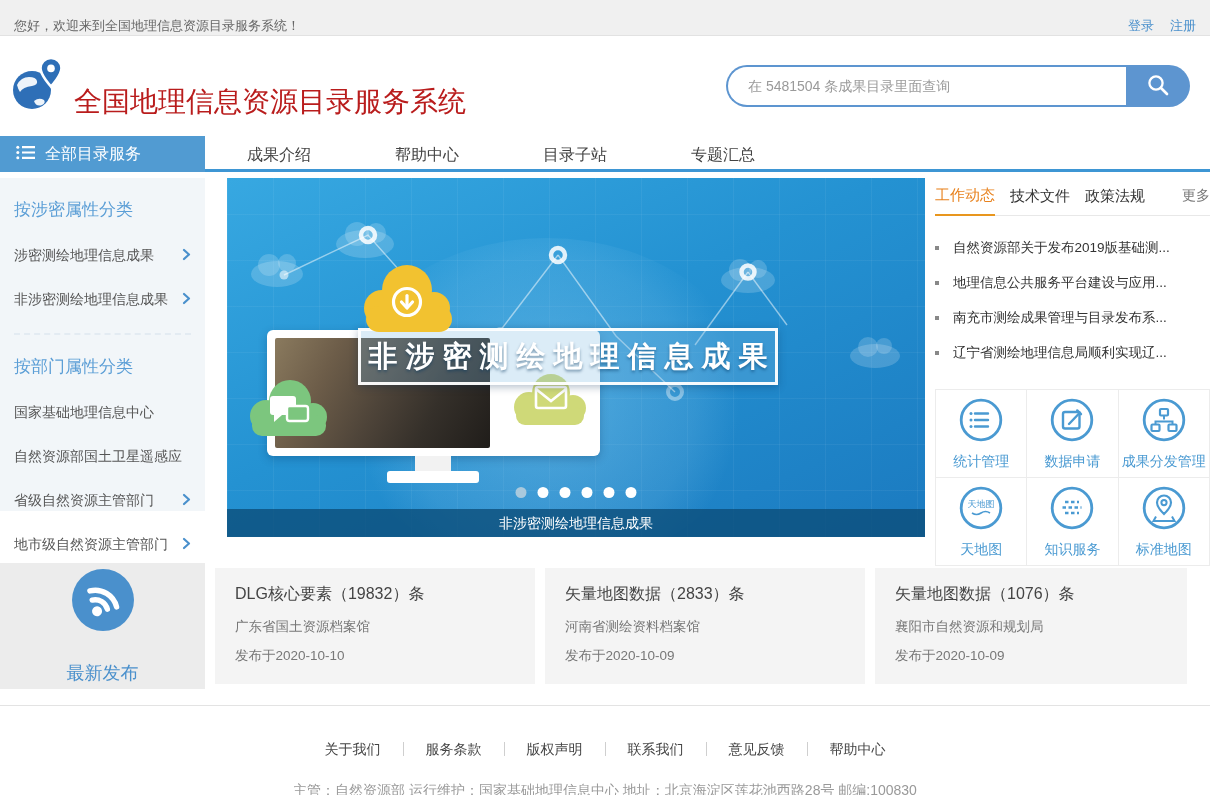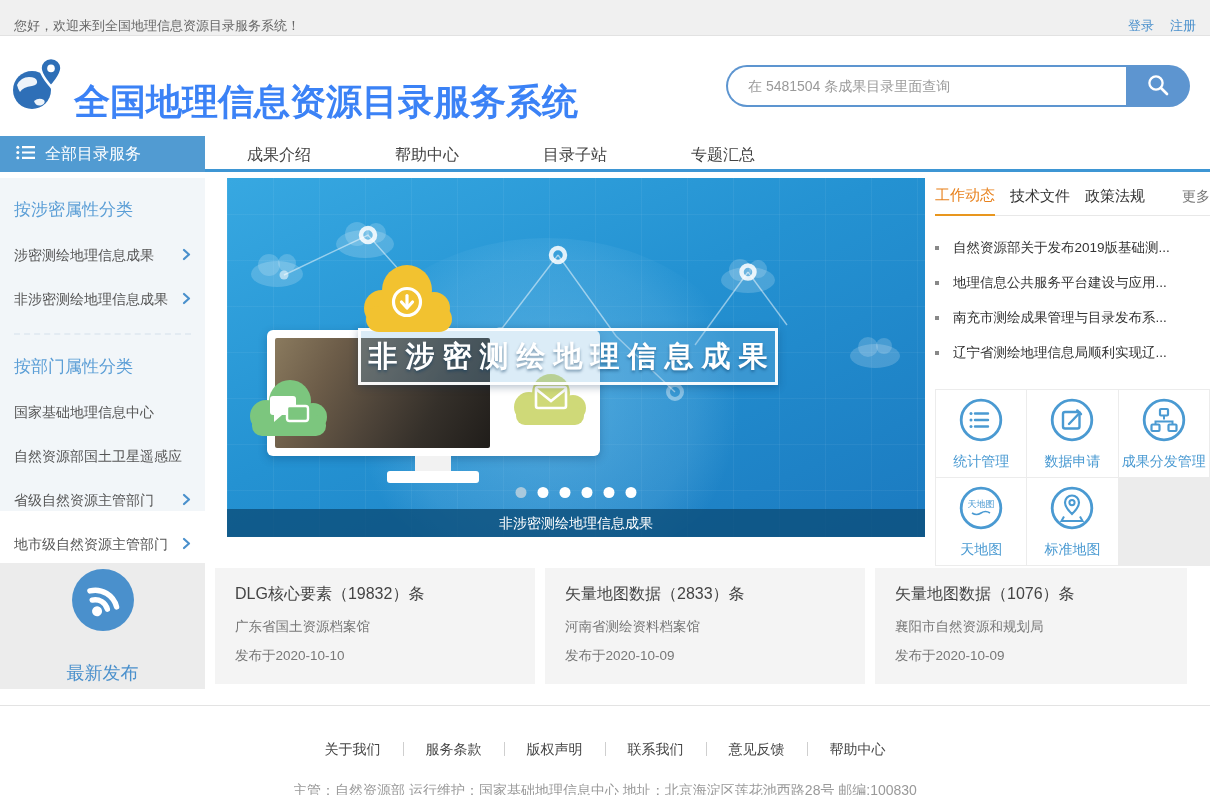--- a/index.html
+++ b/index.html
@@ -7,21 +7,21 @@
        font-family:"Liberation Sans","DejaVu Sans",sans-serif;color:#333}
   
   .topbar{height:36px;background:#f0f0f0;border-bottom:1px solid #e2e2e2;
           display:flex;align-items:flex-end;justify-content:space-between;padding:0 14px;box-sizing:border-box}
   .topbar .welcome{font-size:13px;color:#666}
   .topbar .auth{display:flex;gap:16px}
   .topbar .auth a{font-size:13px;color:#4a90cc;text-decoration:none;cursor:pointer}
   
   .header{height:100px;display:flex;align-items:center;justify-content:space-between;padding:0 20px 0 10px;box-sizing:border-box}
   .brand{display:flex;align-items:flex-end;gap:8px}
-  .brand-text .title{font-size:36px;font-weight:bold;color:#3b82f6;line-height:30px}
+  .brand-text .title{font-size:28px;font-weight:normal;color:#b91c1c;line-height:30px}
   .brand-text .subtitle{font-size:13.5px;color:#3376b8;letter-spacing:1.6px;margin-top:4px}
   .search{display:flex;align-items:stretch;height:42px}
   .search input{width:400px;border:2px solid #5d95d0;border-right:none;border-radius:21px 0 0 21px;
                 padding:0 20px;font-size:14px;color:#444;outline:none;box-sizing:border-box}
   .search input::placeholder{color:#9a9a9a}
   .search button{width:64px;border:none;background:#5d95d0;border-radius:0 21px 21px 0;cursor:pointer;
                  display:flex;align-items:center;justify-content:center}
   
   .nav{position:relative;height:36px}
   .nav::after{content:"";position:absolute;left:0;right:0;bottom:0;height:3px;background:#3e96d4}
@@ -61,21 +61,21 @@
   .cloud-green{left:13px;top:190px;z-index:5}
   .cloud-envelope{left:278px;top:185px;z-index:3;opacity:.92}
   .net{left:0;top:0;z-index:1}
   .dots{position:absolute;left:50%;transform:translateX(-50%);bottom:39px;display:flex;gap:11px;z-index:6}
   .dot{width:11px;height:11px;border-radius:50%;background:#fff;cursor:pointer}
   .dot.active{background:#a9c9dd}
   .caption{position:absolute;left:0;right:0;bottom:0;height:28px;background:rgba(12,77,120,.78);
            color:#fff;font-size:14px;text-align:center;line-height:28px;z-index:6}
   
   .rpanel{width:275px;margin-left:10px}
-  .news-tabs{display:flex;align-items:flex-end;border-bottom:1px solid #e8e8e8;padding-top:8px}
+  .news-tabs{display:flex;align-items:center;border-bottom:1px solid #e8e8e8;padding-top:8px}
   .news-tab{font-size:15px;color:#333;margin-right:15px;padding-bottom:9px;cursor:pointer}
   .news-tab.active{color:#e8821e;border-bottom:2px solid #e8961e;margin-bottom:-1px}
   .news-more{margin-left:auto;font-size:14px;color:#777;cursor:pointer;padding-bottom:9px}
   .news-list{padding:6px 0 4px}
   .news-item{display:flex;align-items:center;gap:14px;margin:17px 0;font-size:13.5px;color:#333;cursor:pointer;white-space:nowrap}
   .bullet{width:4px;height:4px;background:#888;flex:none}
   .ql-grid{margin-top:6px;display:grid;grid-template-columns:repeat(3,1fr);grid-auto-rows:87px;
            gap:1px;background:#ececec;border:1px solid #ececec}
   .ql-cell{background:#fff;display:flex;flex-direction:column;align-items:center;justify-content:center;gap:6px;cursor:pointer}
   .ql-label{font-size:14px;color:#4a9ad2;white-space:nowrap}
@@ -355,20 +355,31 @@
               <text x="23" y="22" text-anchor="middle" font-size="9" fill="#4a9ad2">天地图</text>
               <path d="M14 28 q4.5 3 9 0 t9 0" fill="none" stroke="#4a9ad2" stroke-width="1.6"></path>
             </svg>
           </span>
           <span class="ql-label">天地图</span>
         </div>
         <div class="ql-cell">
           <span>
             <svg width="46" height="46" viewBox="0 0 46 46">
               <circle cx="23" cy="23" r="19.8" fill="none" stroke="#4a9ad2" stroke-width="2.8"></circle>
+              <path d="M16 17 H30" stroke="#4a9ad2" stroke-width="2.6" stroke-dasharray="3.5 2.5"></path>
+              <path d="M13.5 22.5 H32.5" stroke="#4a9ad2" stroke-width="2.6" stroke-dasharray="3.5 2.5"></path>
+              <path d="M16 28 H30" stroke="#4a9ad2" stroke-width="2.6" stroke-dasharray="3.5 2.5"></path>
+            </svg>
+          </span>
+          <span class="ql-label">知识服务</span>
+        </div>
+        <div class="ql-cell">
+          <span>
+            <svg width="46" height="46" viewBox="0 0 46 46">
+              <circle cx="23" cy="23" r="19.8" fill="none" stroke="#4a9ad2" stroke-width="2.8"></circle>
               <path d="M23 10.5 a7 7 0 0 1 7 7 c0 4.8 -7 11.5 -7 11.5 s-7 -6.7 -7 -11.5 a7 7 0 0 1 7 -7 z" fill="none" stroke="#4a9ad2" stroke-width="2.2"></path>
               <circle cx="23" cy="17.6" r="2.6" fill="none" stroke="#4a9ad2" stroke-width="2"></circle>
               <path d="M15 31.5 L12.5 36 H33.5 L31 31.5" fill="none" stroke="#4a9ad2" stroke-width="2"></path>
             </svg>
           </span>
           <span class="ql-label">标准地图</span>
         </div>
       </div>
     </div>
   </div>

